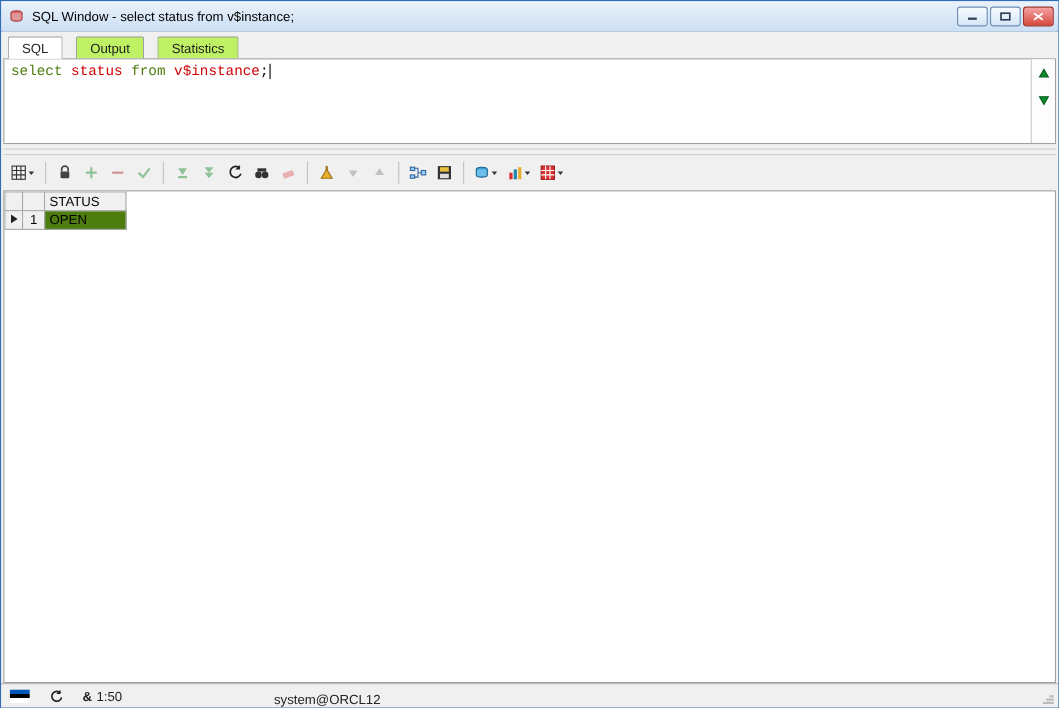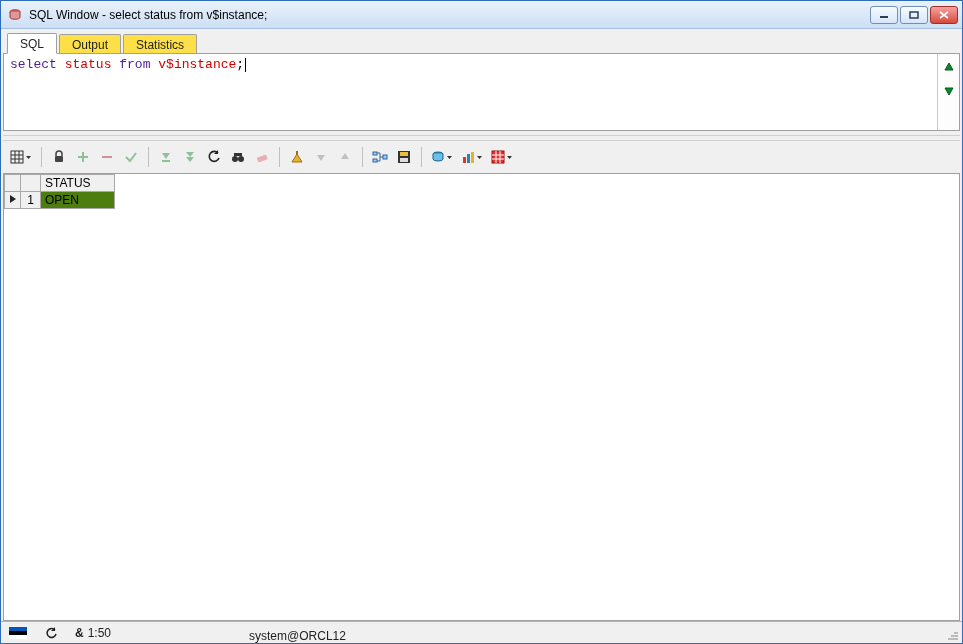--- a/index.html
+++ b/index.html
@@ -64,30 +64,30 @@
     display: flex;
     flex-direction: column;
     background: #f0f0f0;
     padding: 2px 2px 0 2px;
     min-height: 0;
   }
 
   
   .tabs {
     display: flex;
-    align-items: flex-end;
+    align-items: center;
     height: 22px;
     padding-left: 4px;
-    gap: 2px;
+    gap: 12px;
   }
   .tab {
     padding: 3px 12px 2px 12px;
     border: 1px solid #a0a0a0;
     border-bottom: none;
-    background: #fde047;
+    background: #bef264;
     color: #222;
     font-size: 12px;
     position: relative;
     top: 1px;
     cursor: default;
     border-radius: 2px 2px 0 0;
   }
   .tab.active {
     background: #fff;
     border-bottom: 1px solid #fff;
@@ -104,21 +104,21 @@
     display: flex;
   }
   .editor-text {
     flex: 1;
     padding: 3px 6px;
     font-family: "Courier New", monospace;
     font-size: 13px;
     white-space: pre;
     color: #000;
   }
-  .kw { color: #4c1d95; }
+  .kw { color: #4d7c0f; }
   .ident { color: #d00000; }
   .cursor-bar {
     display: inline-block;
     width: 1px; height: 14px;
     background: #000;
     vertical-align: middle;
     margin-left: 1px;
   }
   .editor-side {
     width: 22px;

